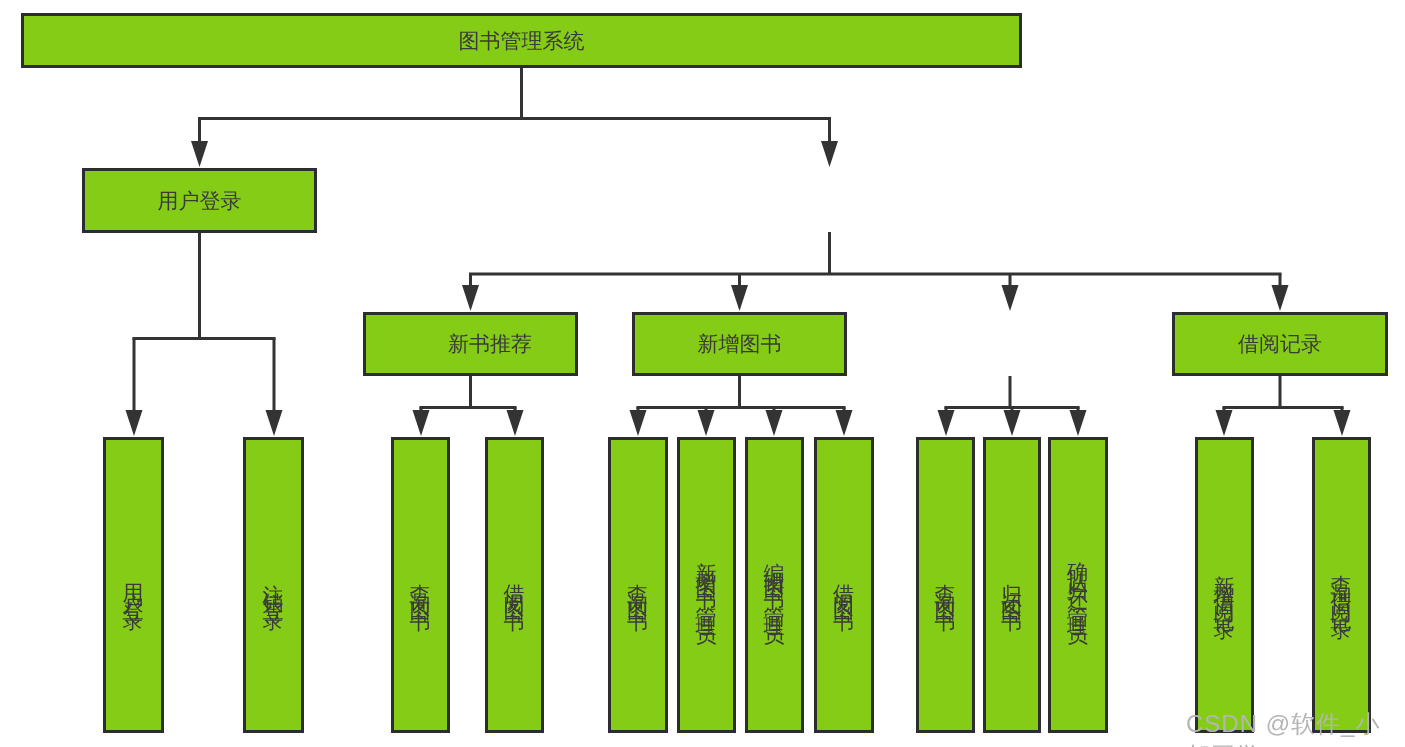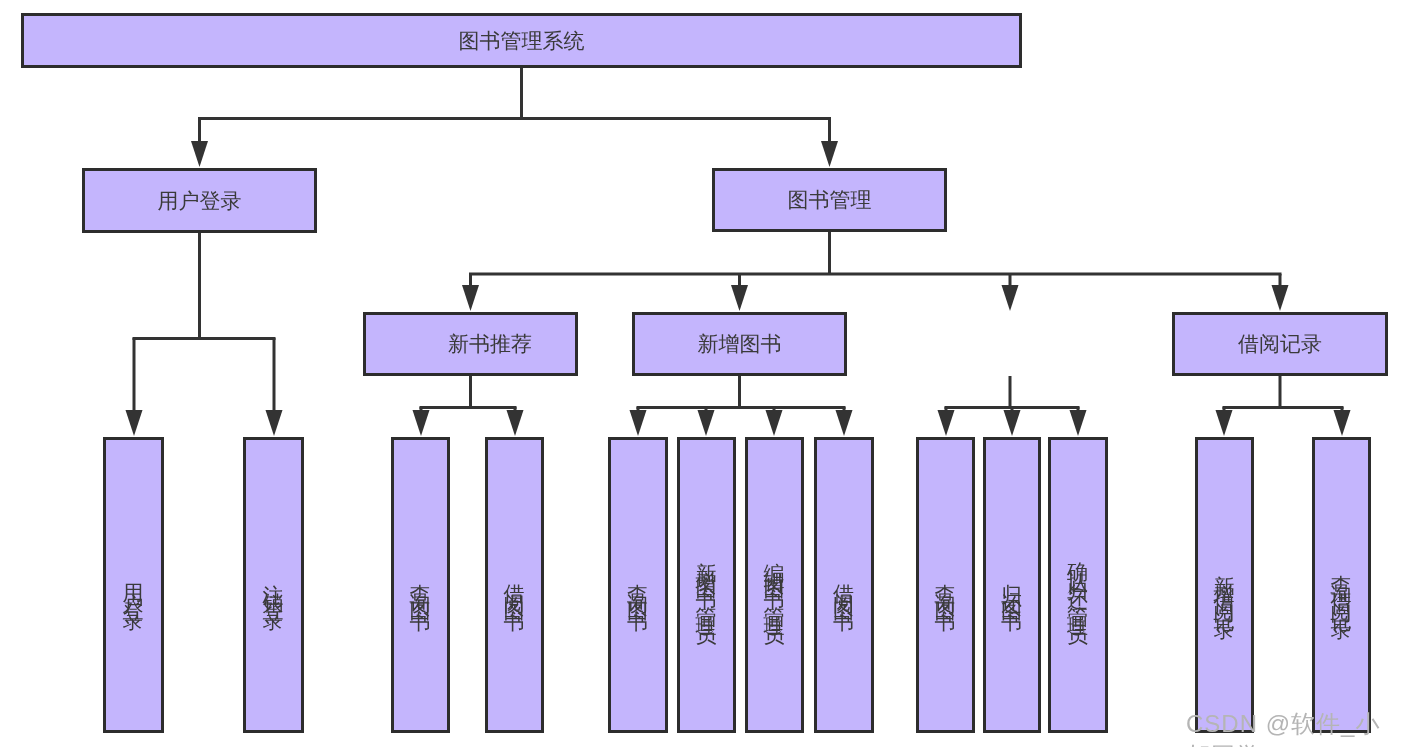--- a/index.html
+++ b/index.html
@@ -4,21 +4,21 @@
 <style>
   html,body{margin:0;padding:0;background:#fff;}
   #stage{
     position:relative;width:1405px;height:747px;overflow:hidden;background:#fff;
     font-family:"Liberation Sans","DejaVu Sans",sans-serif;color:var(--text,#3a3a3a);
   }
   #connectors{position:absolute;left:0;top:0;}
   #connectors line{stroke:var(--line,#333);stroke-width:3;}
   #connectors polygon{fill:var(--line,#333);stroke:none;}
   .box{
-    position:absolute;box-sizing:border-box;background:#c4b5fd;
+    position:absolute;box-sizing:border-box;background:#84cc16;
     border:3px solid var(--border,#2d2d2d);
     display:flex;align-items:center;justify-content:center;
     font-size:21px;color:var(--text,#3a3a3a);white-space:nowrap;
   }
   .vbox{height:296px;top:437px;}
   .vbox .vtext{
     writing-mode:vertical-rl;text-orientation:mixed;
     letter-spacing:9px;font-size:21px;line-height:1;
   }
   #watermark{
@@ -86,23 +86,20 @@
       <polygon points="1342,436 1333.5,410 1350.5,410"></polygon>
     </svg>
 
   <div class="box" style="left:21px;top:13px;width:1001px;height:55px;">
     <span>图书管理系统</span>
   </div>
 
   <div class="box" style="left:82px;top:168px;width:235px;height:65px;">
     <span>用户登录</span>
   </div>
-  <div class="box" style="left:712px;top:168px;width:235px;height:64px;">
-    <span>图书管理</span>
-  </div>
 
   <div class="box" style="left:363px;top:312px;width:215px;height:64px;padding-left:39px;">
     <span>新书推荐</span>
   </div>
   <div class="box" style="left:632px;top:312px;width:215px;height:64px;">
     <span>新增图书</span>
   </div>
   <div class="box" style="left:1172px;top:312px;width:216px;height:64px;">
     <span>借阅记录</span>
   </div>

